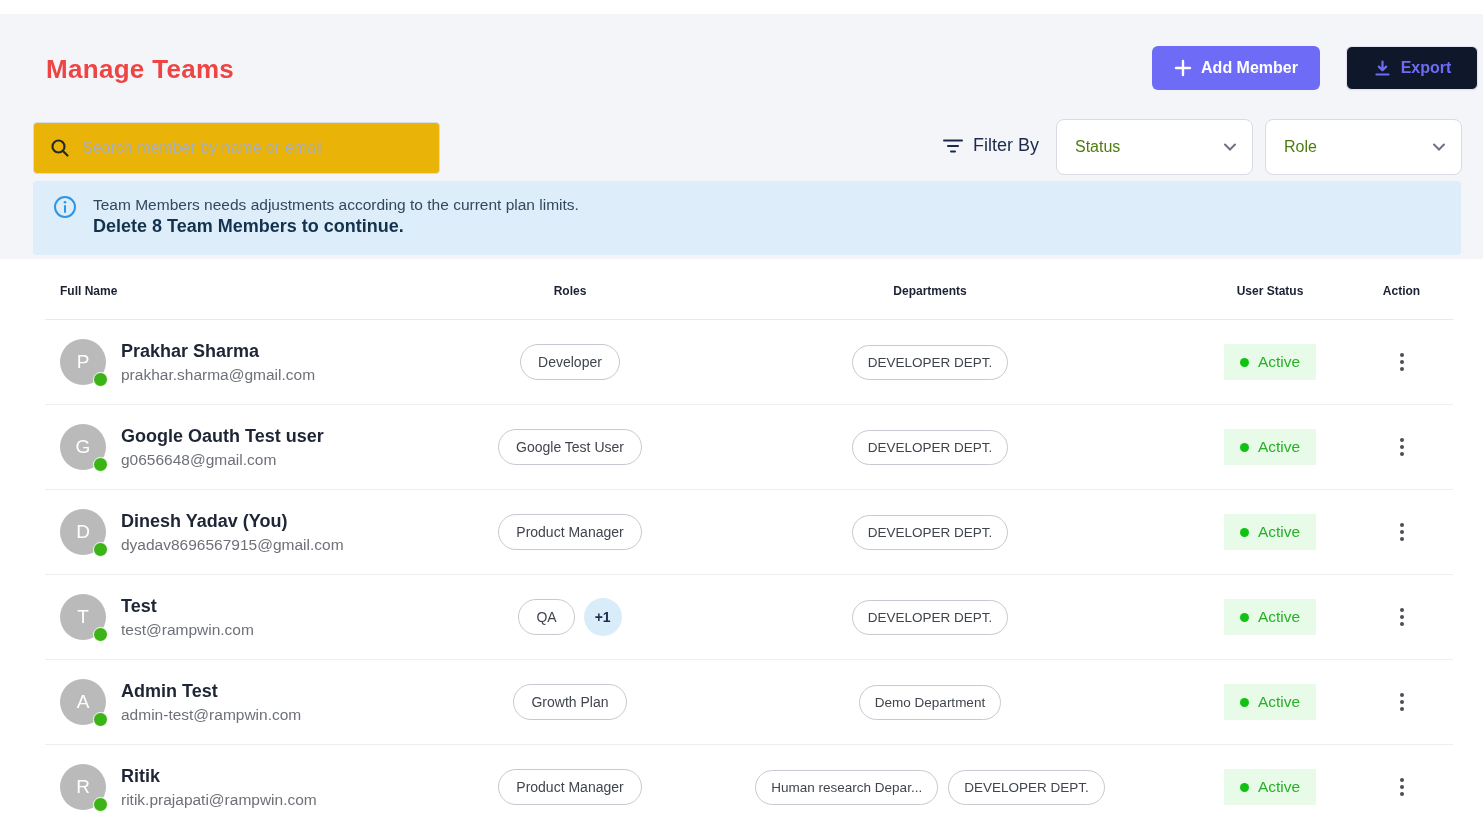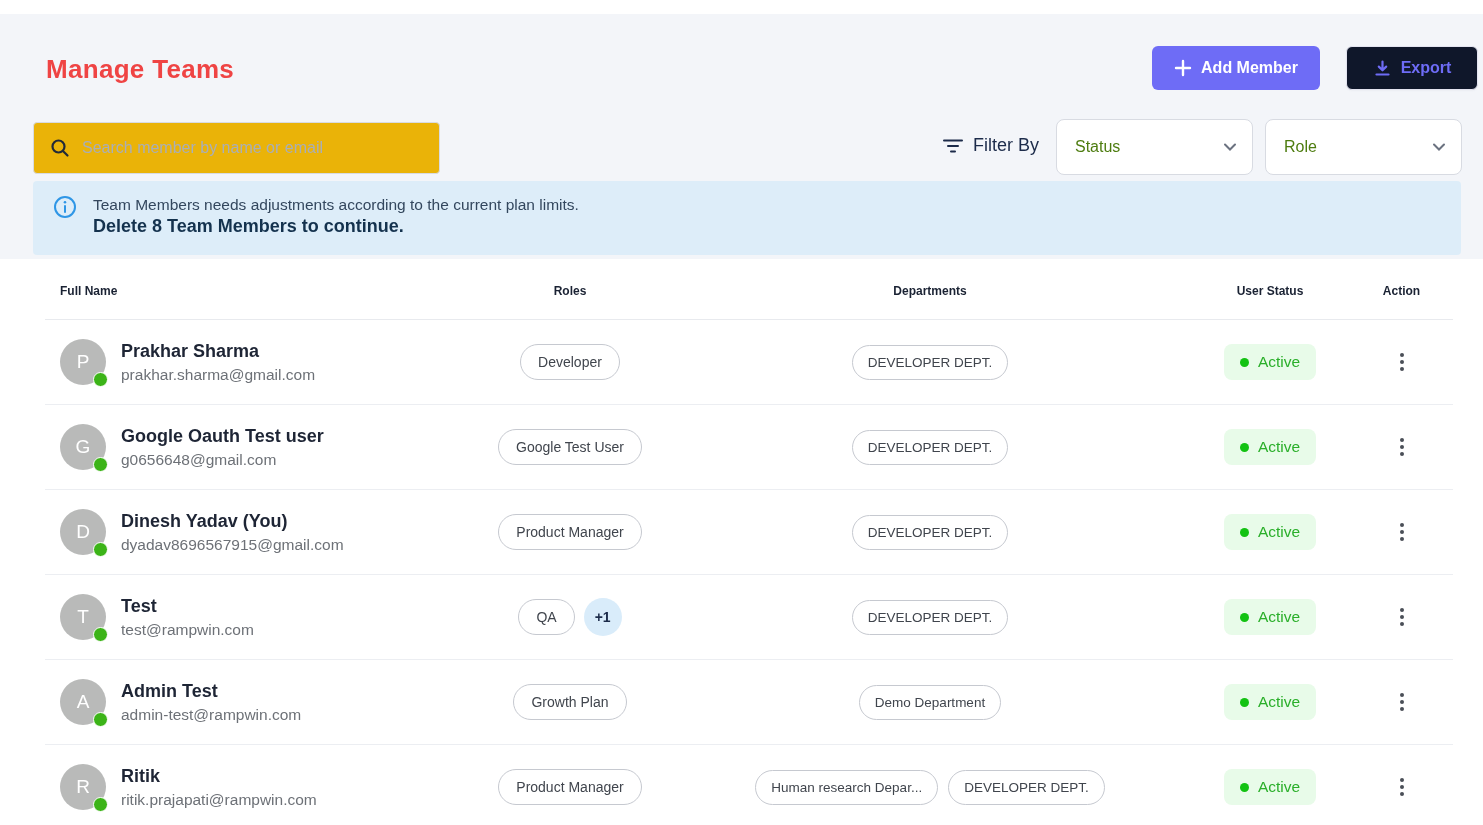--- a/index.html
+++ b/index.html
@@ -61,21 +61,21 @@
   .person-name { font-size:18px; font-weight:600; color:#1e2535; }
   .person-email { font-size:15.5px; color:#6d7177; }
 
   .chip { display:inline-flex; align-items:center; padding:9px 17px; border:1px solid #c6c9d0;
     border-radius:20px; font-size:14px; color:#40454d; background:#ffffff; white-space:nowrap; }
   .chip-dept { font-size:13.5px; padding:9px 15px; }
   .plus-badge { display:inline-flex; align-items:center; justify-content:center; width:38px;
     height:38px; border-radius:50%; background:#d9ecfa; color:#1c2b4a; font-size:14px; font-weight:600; }
 
   .status-badge { display:inline-flex; align-items:center; gap:9px; padding:9px 16px;
-    border-radius:8px; background:#e8fbe9; color:var(--active,#2aaf2a); font-size:15.5px; font-weight:500; }
+    border-radius:0; background:#e8fbe9; color:var(--active,#2aaf2a); font-size:15.5px; font-weight:500; }
   .status-dot { width:9px; height:9px; border-radius:50%; background:#12c212; }
 
   .kebab { display:flex; flex-direction:column; gap:3px; padding:6px; cursor:pointer; }
   .kebab i { width:4px; height:4px; border-radius:50%; background:#4a4f57; }
 
   .icon { display:inline-flex; align-items:center; justify-content:center; flex:none; }
 </style>
 </head>
 <body>
 

